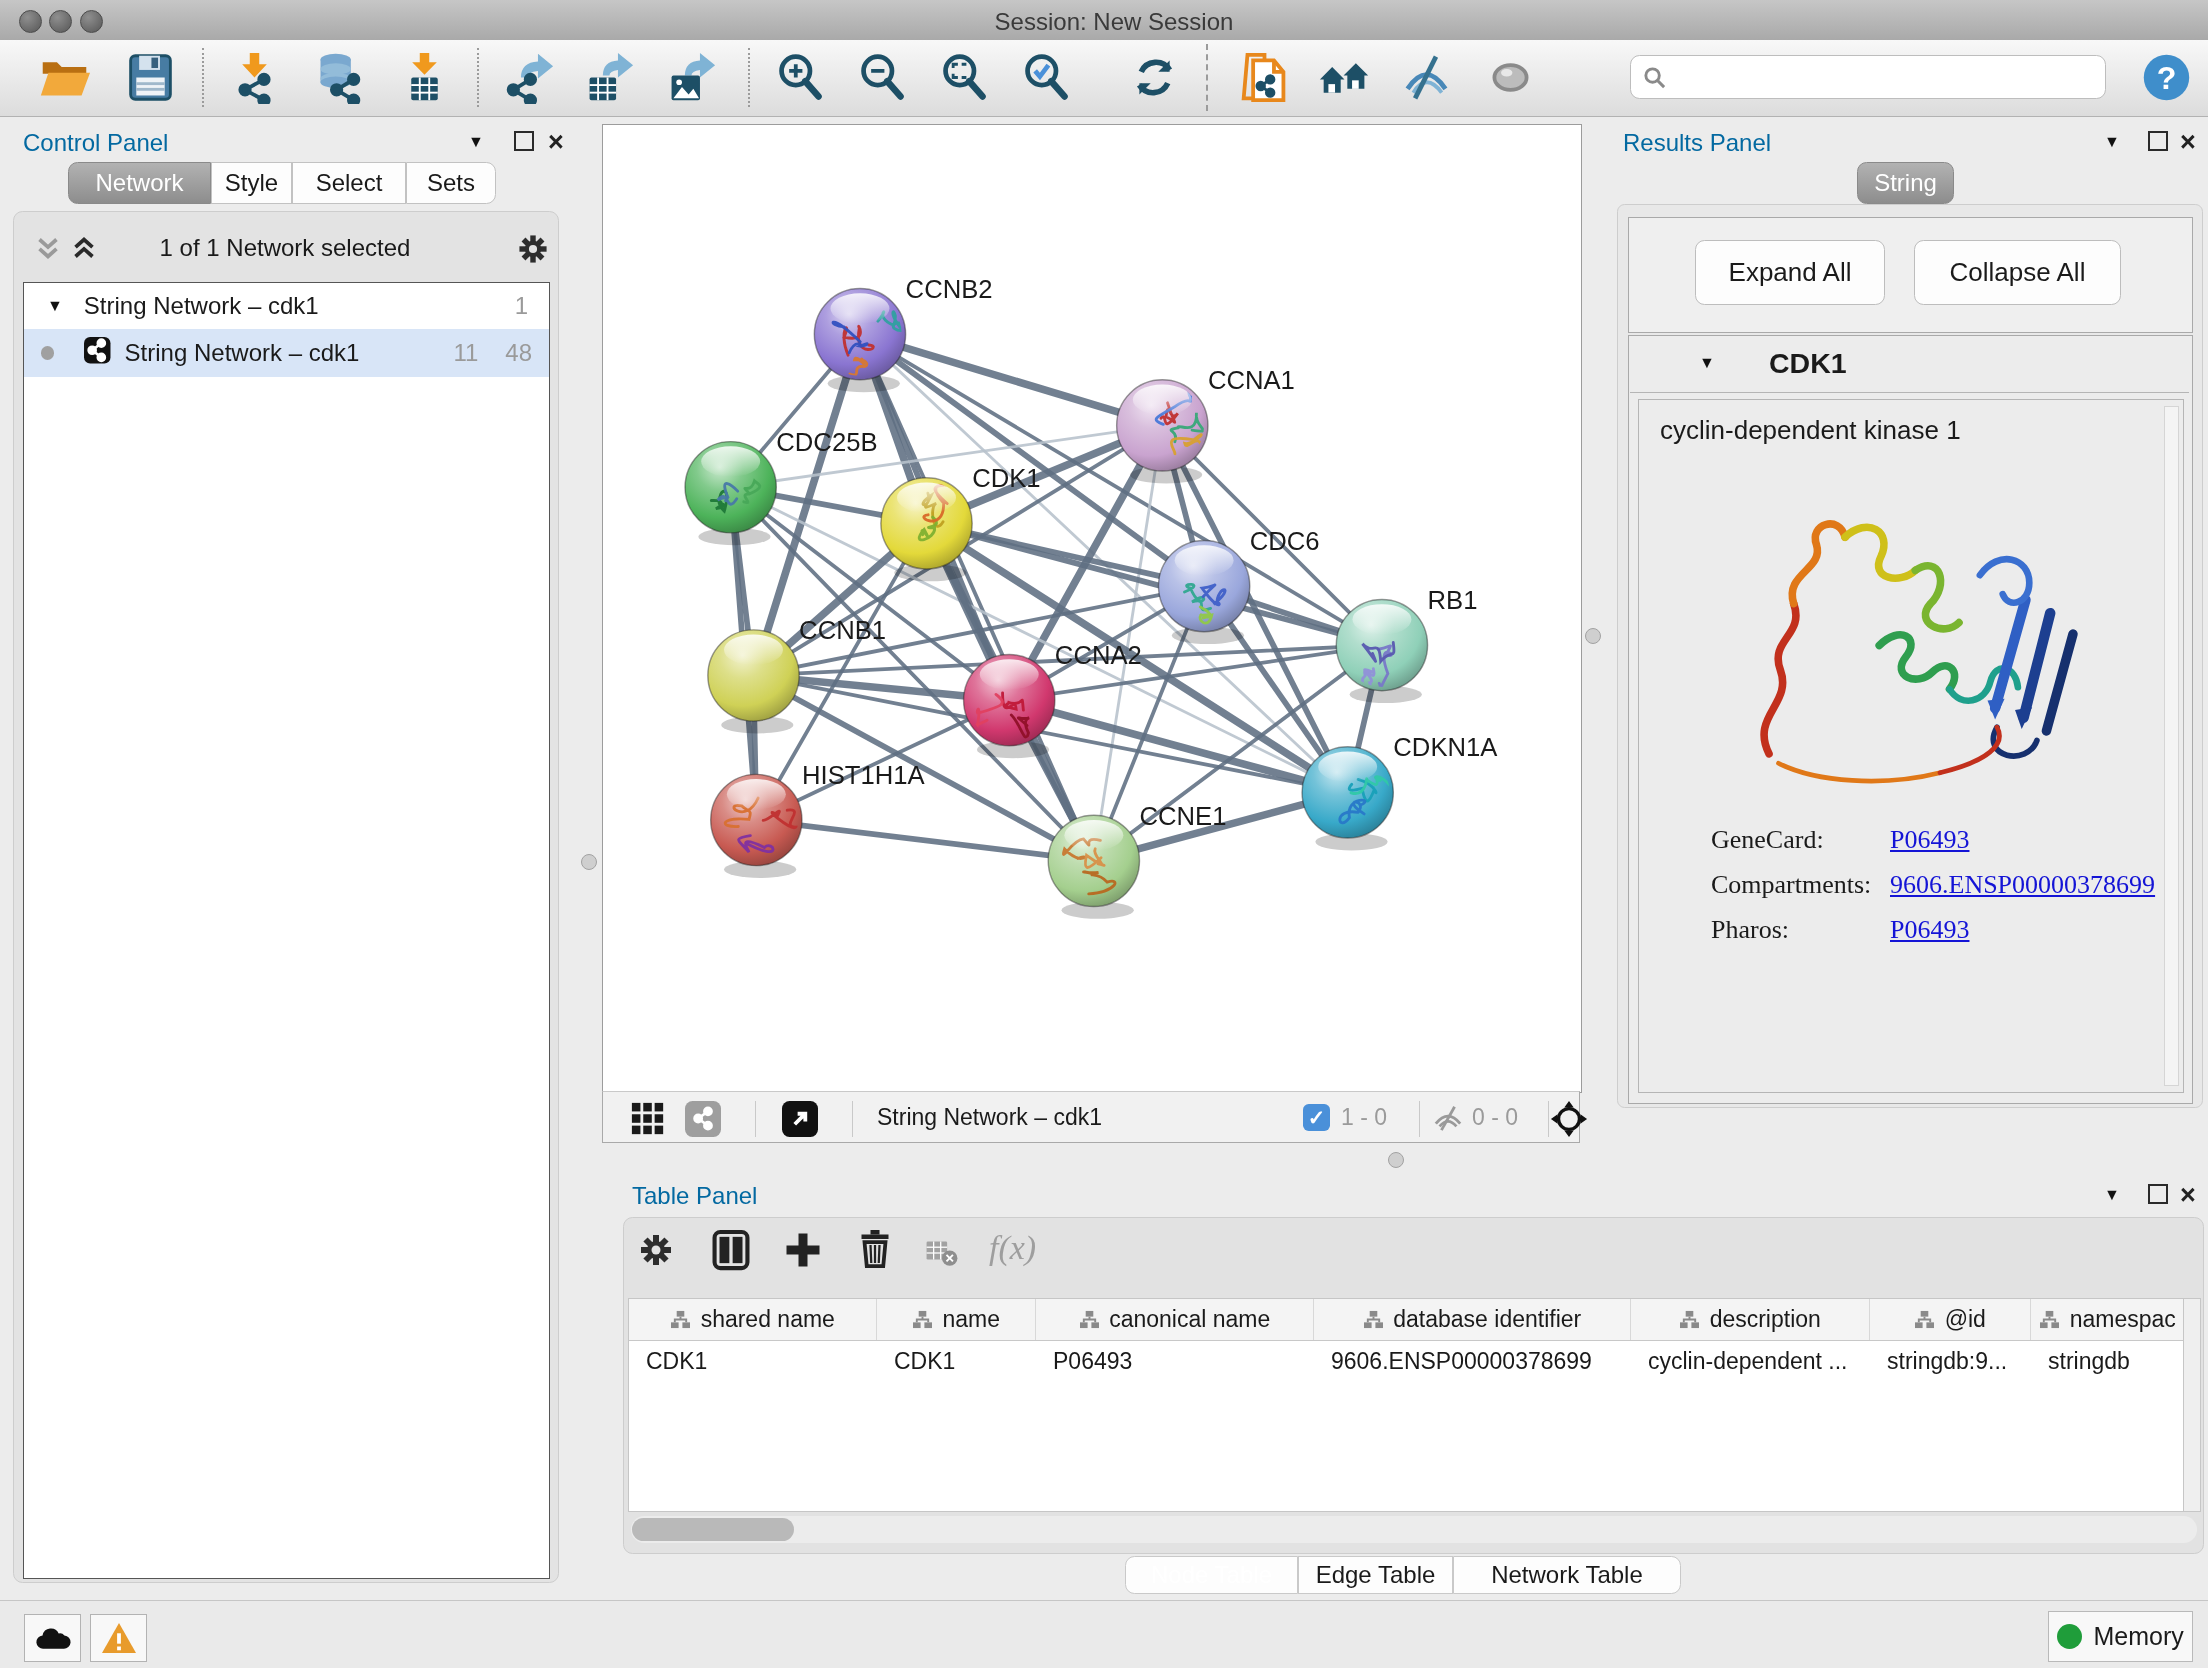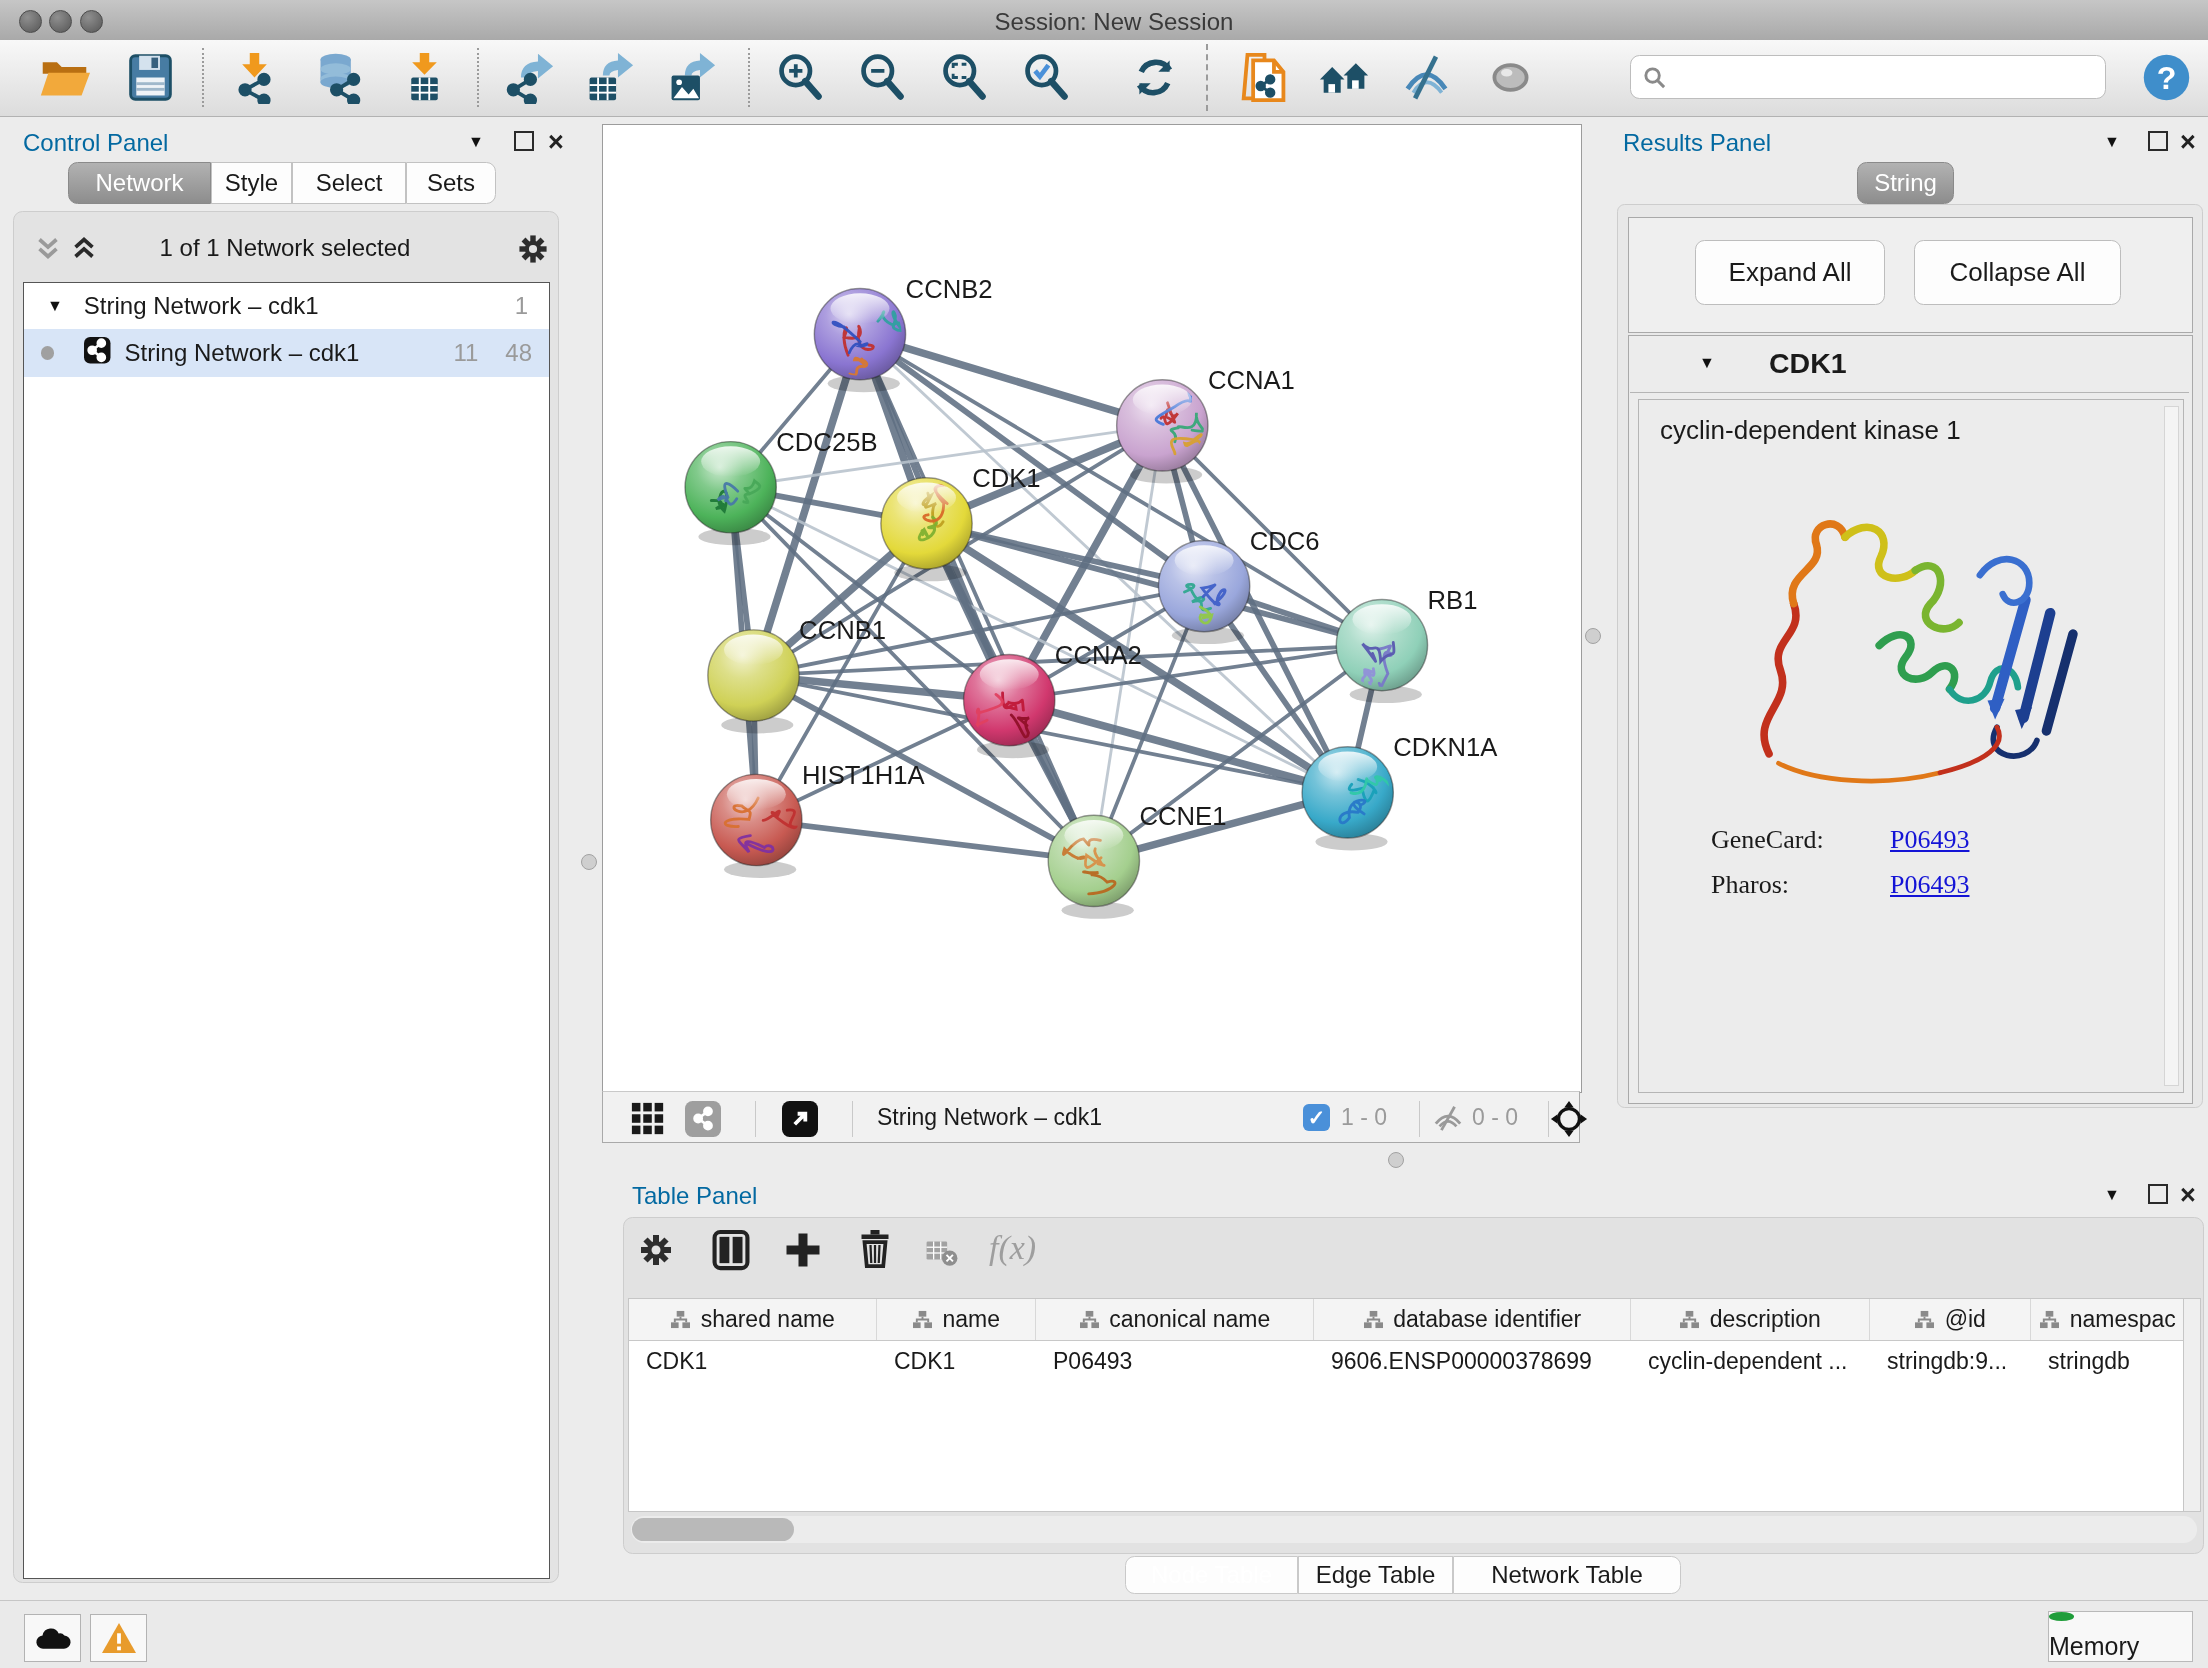--- a/index.html
+++ b/index.html
@@ -69,21 +69,21 @@
      overflow:hidden;white-space:nowrap;}
   .hscroll{left:631px;top:1516px;width:1566px;height:27px;background:#ececec;border-radius:13.3px;}
   .hthumb{left:632px;top:1518px;width:162px;height:23px;background:#b9b9b9;border-radius:11.4px;}
   .btab{height:38px;display:flex;align-items:center;justify-content:center;font-size:24px;
     background:#fdfdfd;border:1px solid #c9c9c9;box-sizing:border-box;}
   
   .bottombar{left:0;top:1600px;width:2208px;height:68px;background:#eaeaea;border-top:1px solid #c6c6c6;}
   .bbtn{top:1614px;width:55px;height:46px;background:#f8f8f8;border:1.9px solid #b3b3b3;
     display:flex;align-items:center;justify-content:center;position:absolute;}
   .membtn{left:2048px;top:1611px;width:143px;height:49px;background:#f8f8f8;border:1.9px solid #b9b9b9;
-    display:flex;align-items:flex-start;justify-content:center;gap:11.4px;font-size:25px;position:absolute;flex-direction:column;}
+    display:flex;align-items:center;justify-content:center;gap:11.4px;font-size:25px;position:absolute;}
   .dotgreen{width:25px;height:25px;border-radius:50%;background:#1f9d3a;}
   .splitdot{width:14.3px;height:14.3px;border-radius:50%;background:#cfcfcf;border:1px solid #a2a2a2;position:absolute;}
   .tri{font-size:16px;color:#111;}
 </style>
 </head>
 <body>
 
 <div class="app">
 
   <div class="abs titlebar">
@@ -744,20 +744,21 @@
         <path d="M356 162 L328 272" stroke="#1d3f90" stroke-width="11" fill="none" stroke-linecap="round"></path>
         <path d="M326 284 l-7 -20 18 -3 z" stroke="#1d3f90" stroke-width="0" fill="#1d3f90" stroke-linecap="round"></path>
         <path d="M380 184 L352 286" stroke="#16306e" stroke-width="10" fill="none" stroke-linecap="round"></path>
         <path d="M300 282 C282 314 332 324 342 296" stroke="#16306e" stroke-width="6" fill="none" stroke-linecap="round"></path>
         <path d="M282 122 C302 94 334 104 334 130 C334 152 312 158 306 142" stroke="#3a6fd0" stroke-width="7" fill="none" stroke-linecap="round"></path>
         <path d="M70 320 C110 340 180 345 240 330" stroke="#e07818" stroke-width="5" fill="none" stroke-linecap="round"></path>
         <path d="M240 330 C290 318 310 300 300 282" stroke="#c2301c" stroke-width="5" fill="none" stroke-linecap="round"></path>
       </svg>
     <div id="xlinks" class="serif" style="margin:5.7px 0 0 72px;font-size:26px;line-height:45px">
         <div><span style="display: inline-block; width: 179px;">GeneCard:</span><a class="xlink" href="#">P06493</a></div>
+        <div><span style="display: inline-block; width: 179px;">Compartments:</span><a class="xlink" href="#">9606.ENSP00000378699</a></div>
         <div><span style="display: inline-block; width: 179px;">Pharos:</span><a class="xlink" href="#">P06493</a></div>
       </div>
     <div style="position:absolute;right:3.8px;top:5.7px;bottom:5.7px;width:13.3px;background:#f4f4f4;border:1px solid #d5d5d5"></div>
   </div>
 
   <div class="abs ptitle" style="left:632px;top:1182px">Table Panel</div>
   <div class="abs tri" style="left:2104px;top:1186px">▼</div>
   <div class="abs sqbtn" style="left:2148px;top:1184px"></div>
   <div class="abs pctl" style="left:2180px;top:1180px;font-size:27px">×</div>
 

